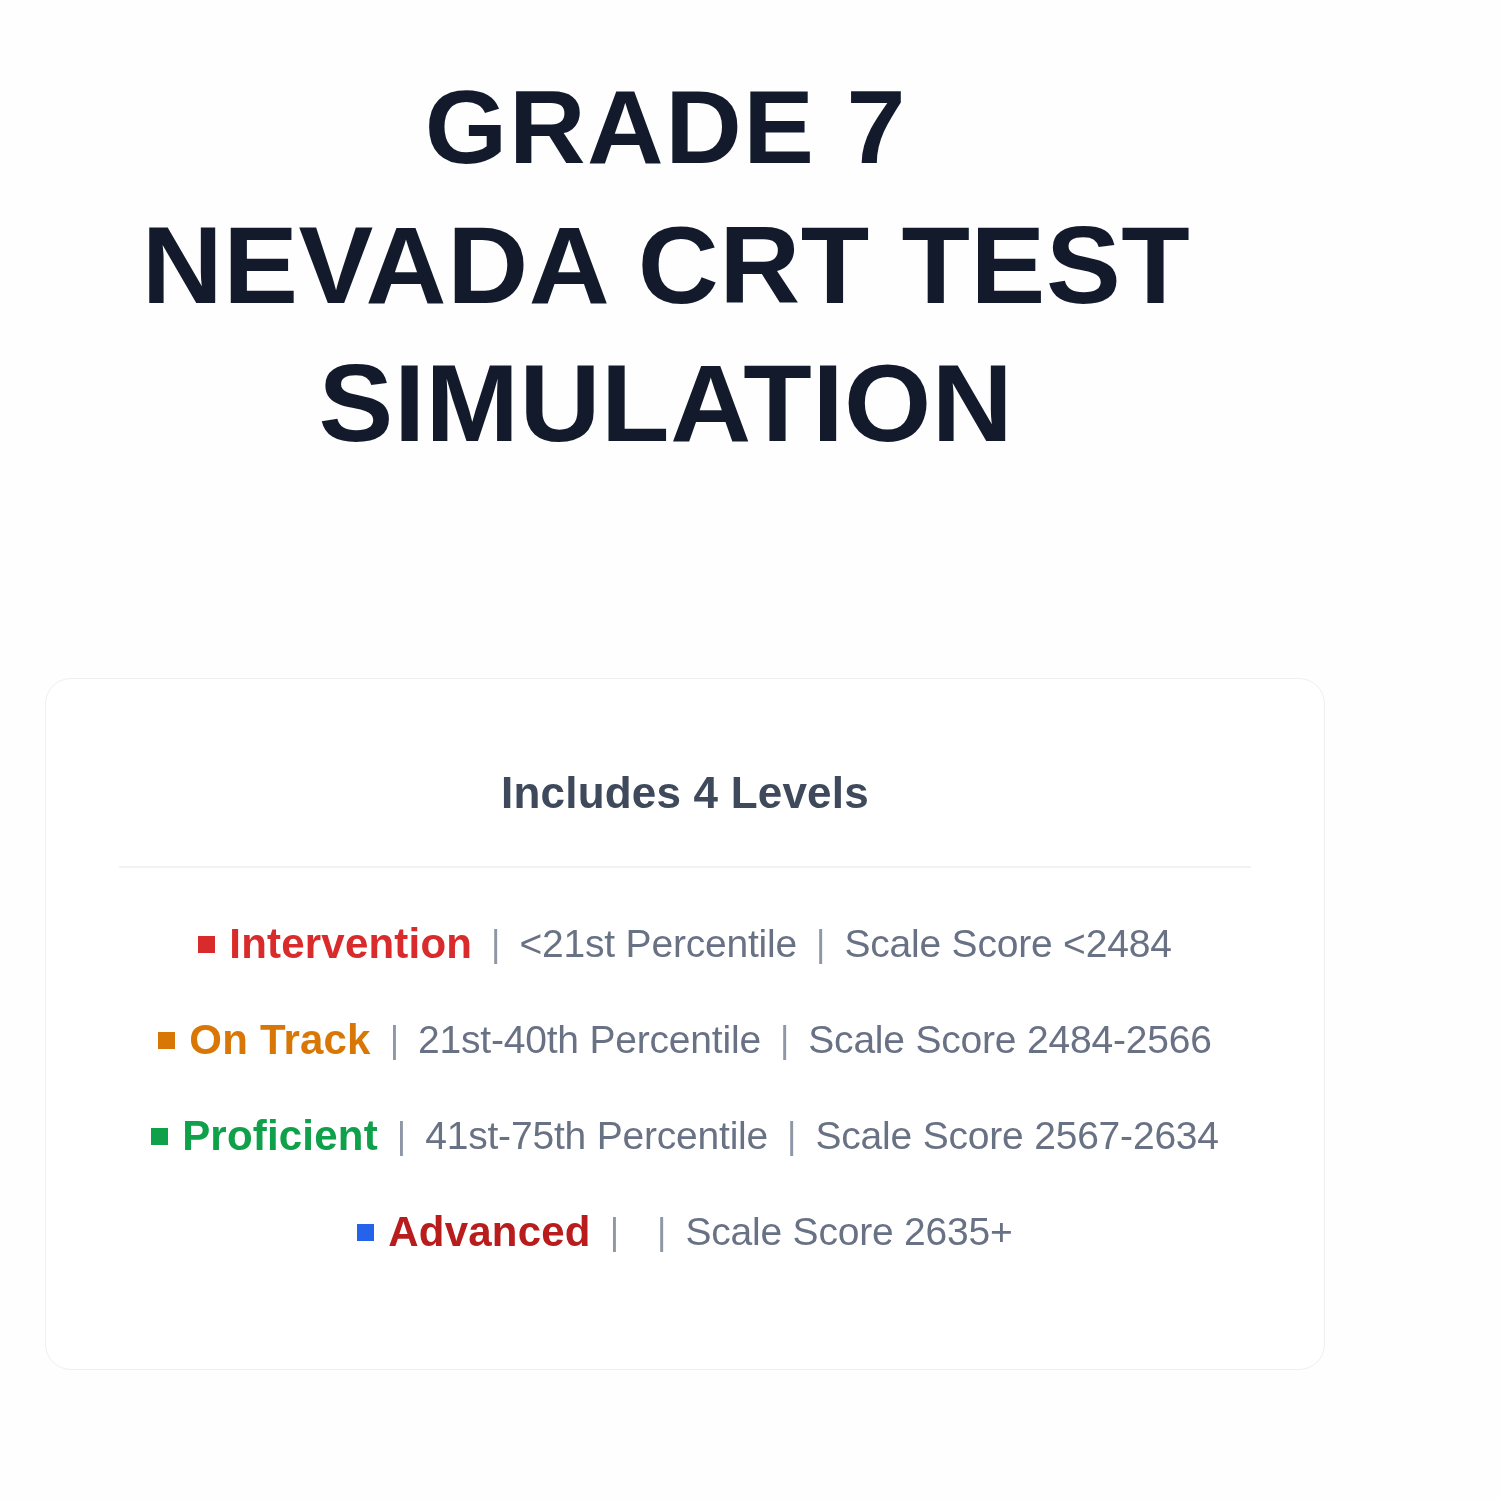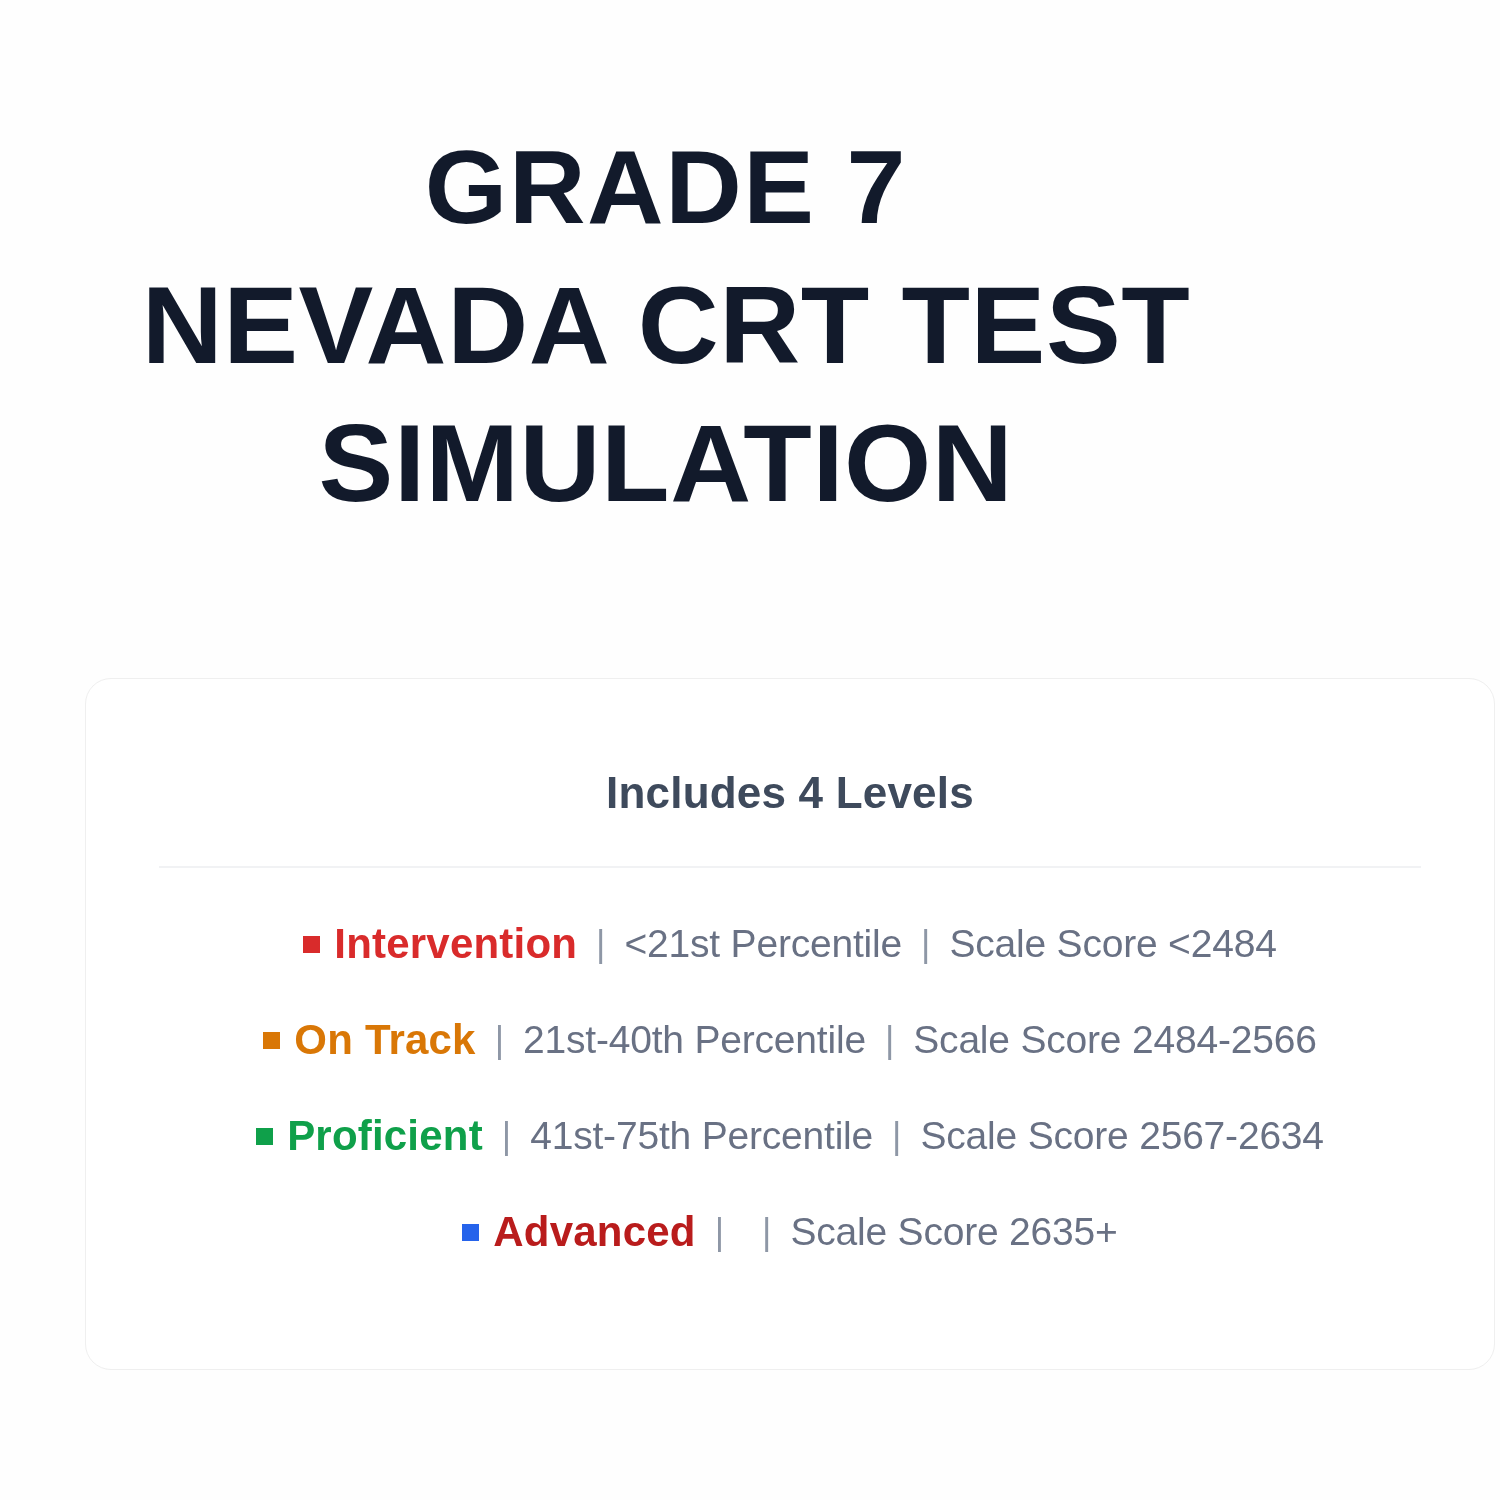--- a/index.html
+++ b/index.html
@@ -13,21 +13,21 @@
     background: #fefefe;
     font-family: "Liberation Sans", "DejaVu Sans", sans-serif;
     -webkit-font-smoothing: antialiased;
     position: relative;
     overflow: hidden;
   }
 
   
   .title-block {
     width: 1332px;
-    padding-top: 118px;
+    padding-top: 58px;
     text-align: center;
   }
 
   .title-line {
     display: block;
     color: #121a2b;
     font-family: "Liberation Sans Narrow", "Liberation Sans", "DejaVu Sans", sans-serif;
     font-weight: 700;
     font-size: 104px;
     line-height: 138px;
@@ -44,26 +44,25 @@
   .title-line.l3 {
     font-size: 110px;
     letter-spacing: 0.5px;
   }
 
   
   .levels-card {
     position: absolute;
     left: 45px;
     top: 678px;
-    width: 1410px;
+    width: 1280px;
     height: 692px;
     background: #ffffff;
     border: 1.5px solid #efefef;
     border-radius: 26px;
-    margin-left: 40px;
   }
 
   .card-heading {
     text-align: center;
     color: #3e4a5c;
     font-weight: 700;
     font-size: 44px;
     line-height: 56px;
     padding-top: 86px;
     letter-spacing: 0.2px;

